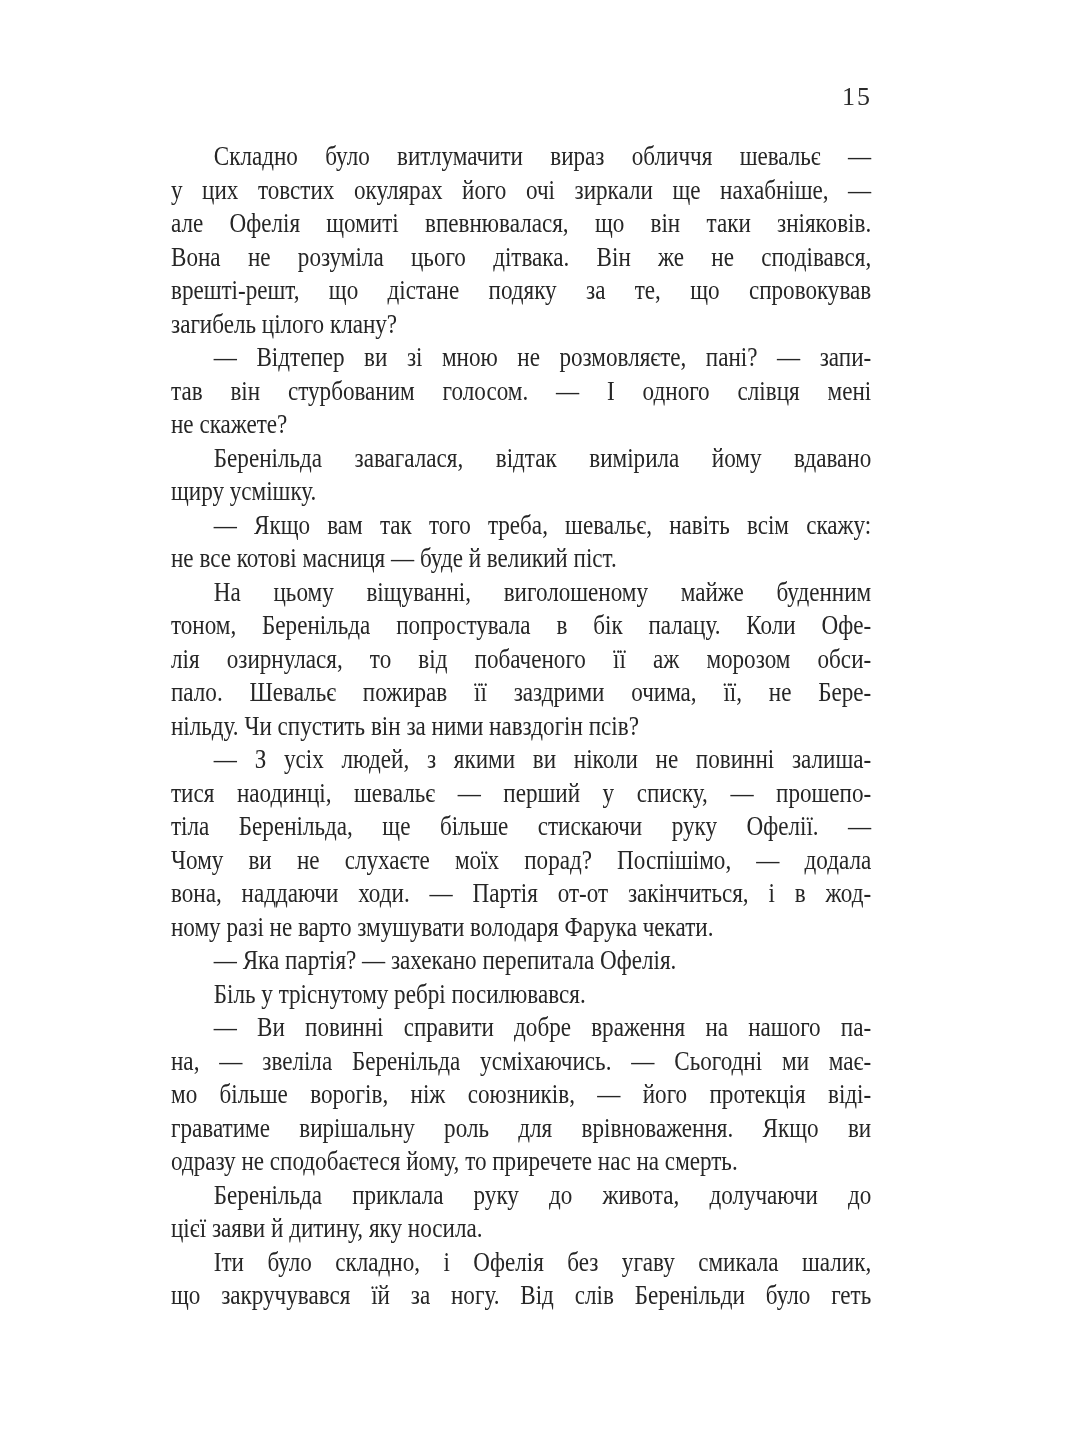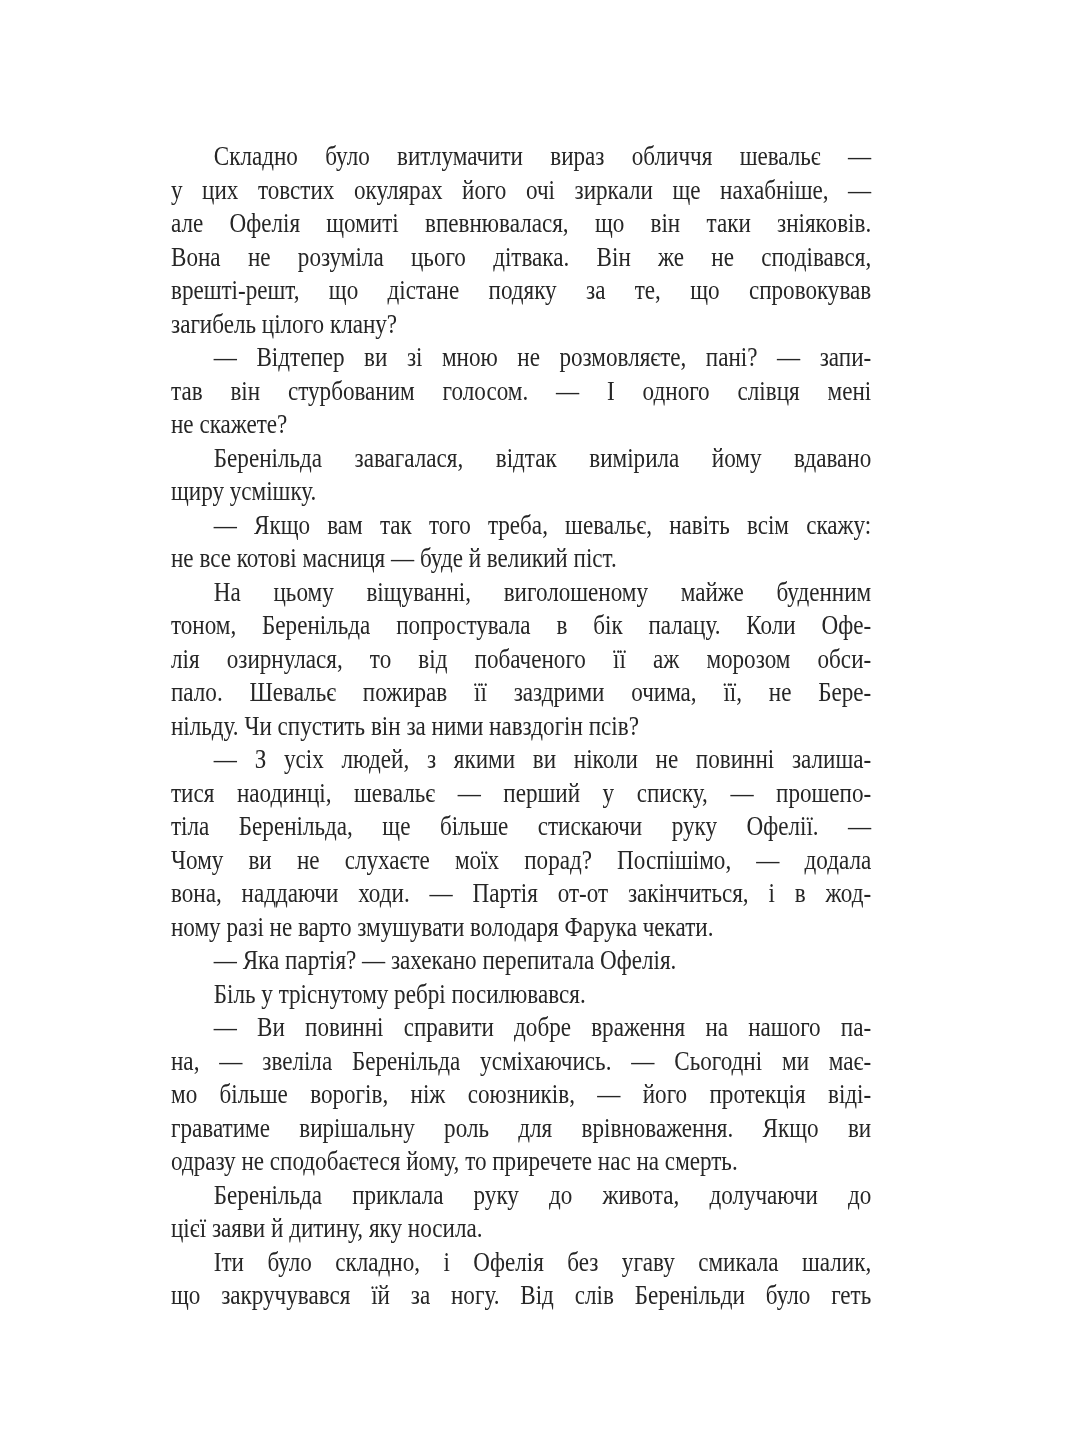--- a/index.html
+++ b/index.html
@@ -53,20 +53,21 @@
     text-indent: 50px;
   }
   .line.last {
     text-align-last: left;
   }
 </style>
 </head>
 <body>
 
 <div class="page">
+  <div class="page-number">15</div>
   <div class="text-block">
       <div class="paragraph">
         <div class="line first">Складно було витлумачити вираз обличчя шевальє —</div>
         <div class="line">у цих товстих окулярах його очі зиркали ще нахабніше, —</div>
         <div class="line">але Офелія щомиті впевнювалася, що він таки зніяковів.</div>
         <div class="line">Вона не розуміла цього дітвака. Він же не сподівався,</div>
         <div class="line">врешті-решт, що дістане подяку за те, що спровокував</div>
         <div class="line last">загибель цілого клану?</div>
       </div>
       <div class="paragraph">

